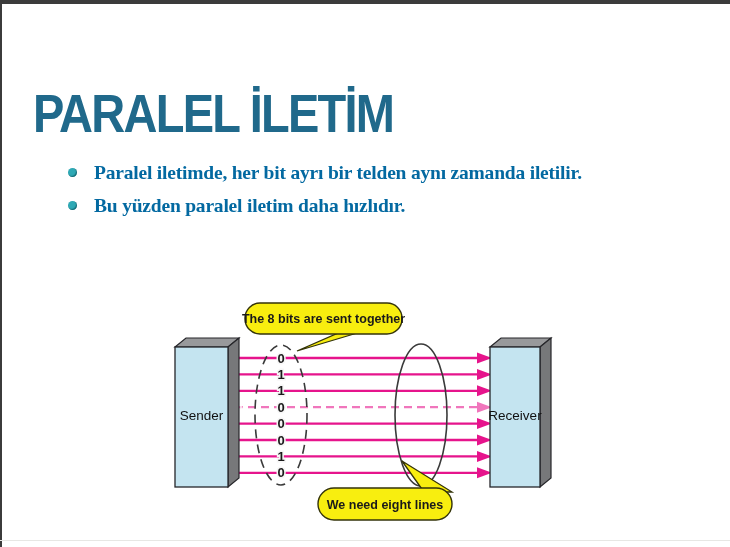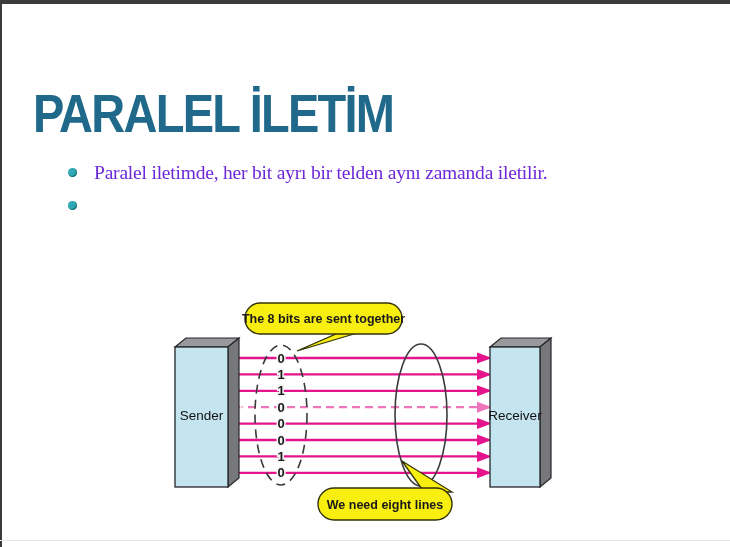--- a/index.html
+++ b/index.html
@@ -30,21 +30,21 @@
   .bullet{
     display:flex;align-items:flex-start;margin-bottom:7px;
   }
   .dot{
     flex:0 0 auto;width:9px;height:9px;border-radius:50%;
     background:#2EA9B5;margin:8px 17px 0 0;
     box-shadow:inset -1px -1px 1px rgba(0,60,70,.55);
   }
   .btext{
     font-family:"Liberation Serif","DejaVu Serif", serif;
-    font-weight:400;font-size:19.5px;line-height:26px;color:#6d28d9;
+    font-weight:700;font-size:19.5px;line-height:26px;color:#0369a1;
     letter-spacing:-0.2px;max-width:585px;
   }
   svg{position:absolute;left:0;top:0;}
   .svg-label{font-family:"Liberation Sans", sans-serif;}
 </style>
 </head>
 <body>
 
 <div class="top-edge"></div>
 <div class="left-edge"></div>
@@ -52,20 +52,21 @@
 
 <div class="title">PARALEL İLETİM</div>
 
 <div class="bullets">
   <div class="bullet">
     <span class="dot"></span>
     <span class="btext">Paralel iletimde, her bit ayrı bir telden aynı zamanda iletilir.</span>
   </div>
   <div class="bullet">
     <span class="dot"></span>
+    <span class="btext">Bu yüzden paralel iletim daha hızlıdır.</span>
   </div>
 </div>
 
 <svg width="730" height="547" viewBox="0 0 730 547">
 
   <g stroke="#E6148C" stroke-width="2.3">
     <line x1="235" y1="358" x2="478" y2="358"></line>
     <line x1="235" y1="374.4" x2="478" y2="374.4"></line>
     <line x1="235" y1="390.8" x2="478" y2="390.8"></line>
     <line x1="235" y1="407.2" x2="478" y2="407.2" stroke-dasharray="8 5"></line>

